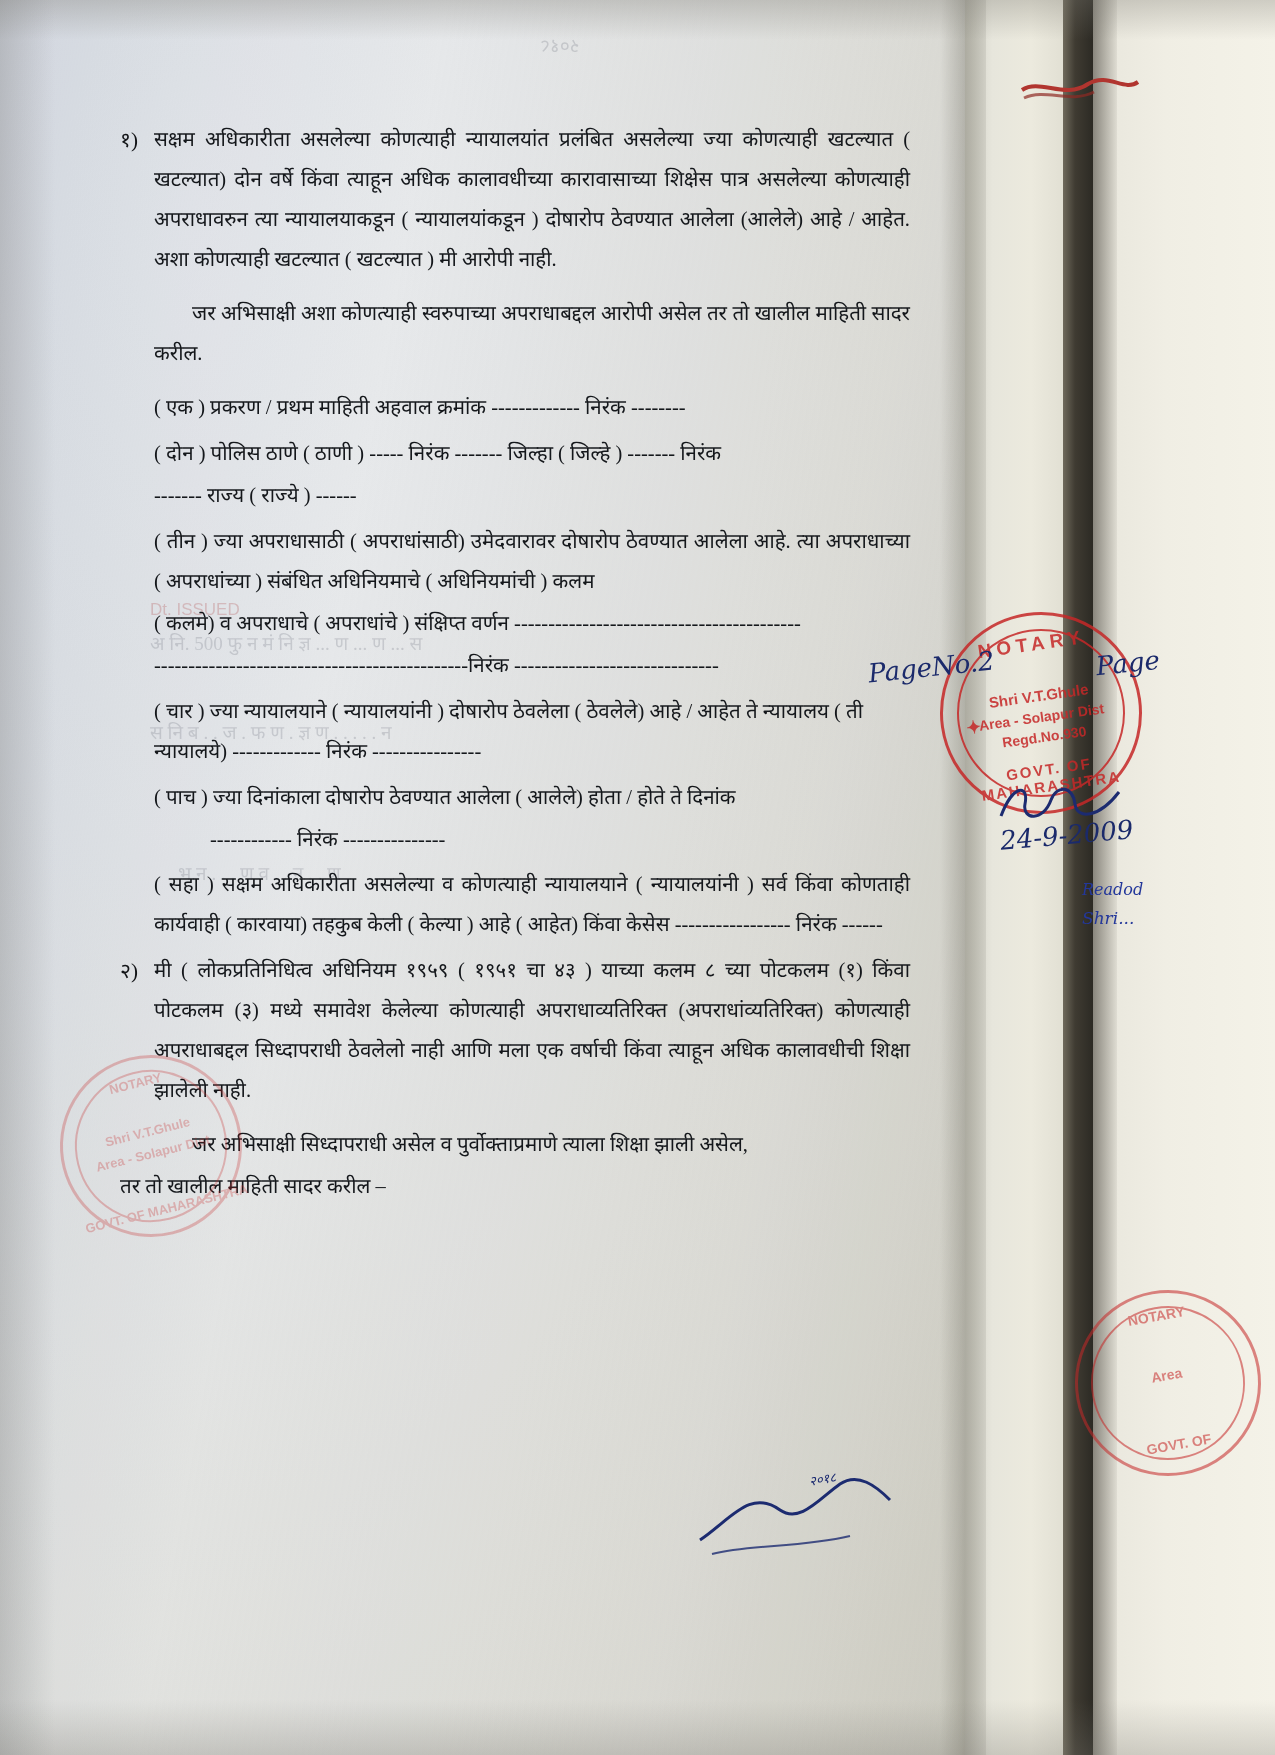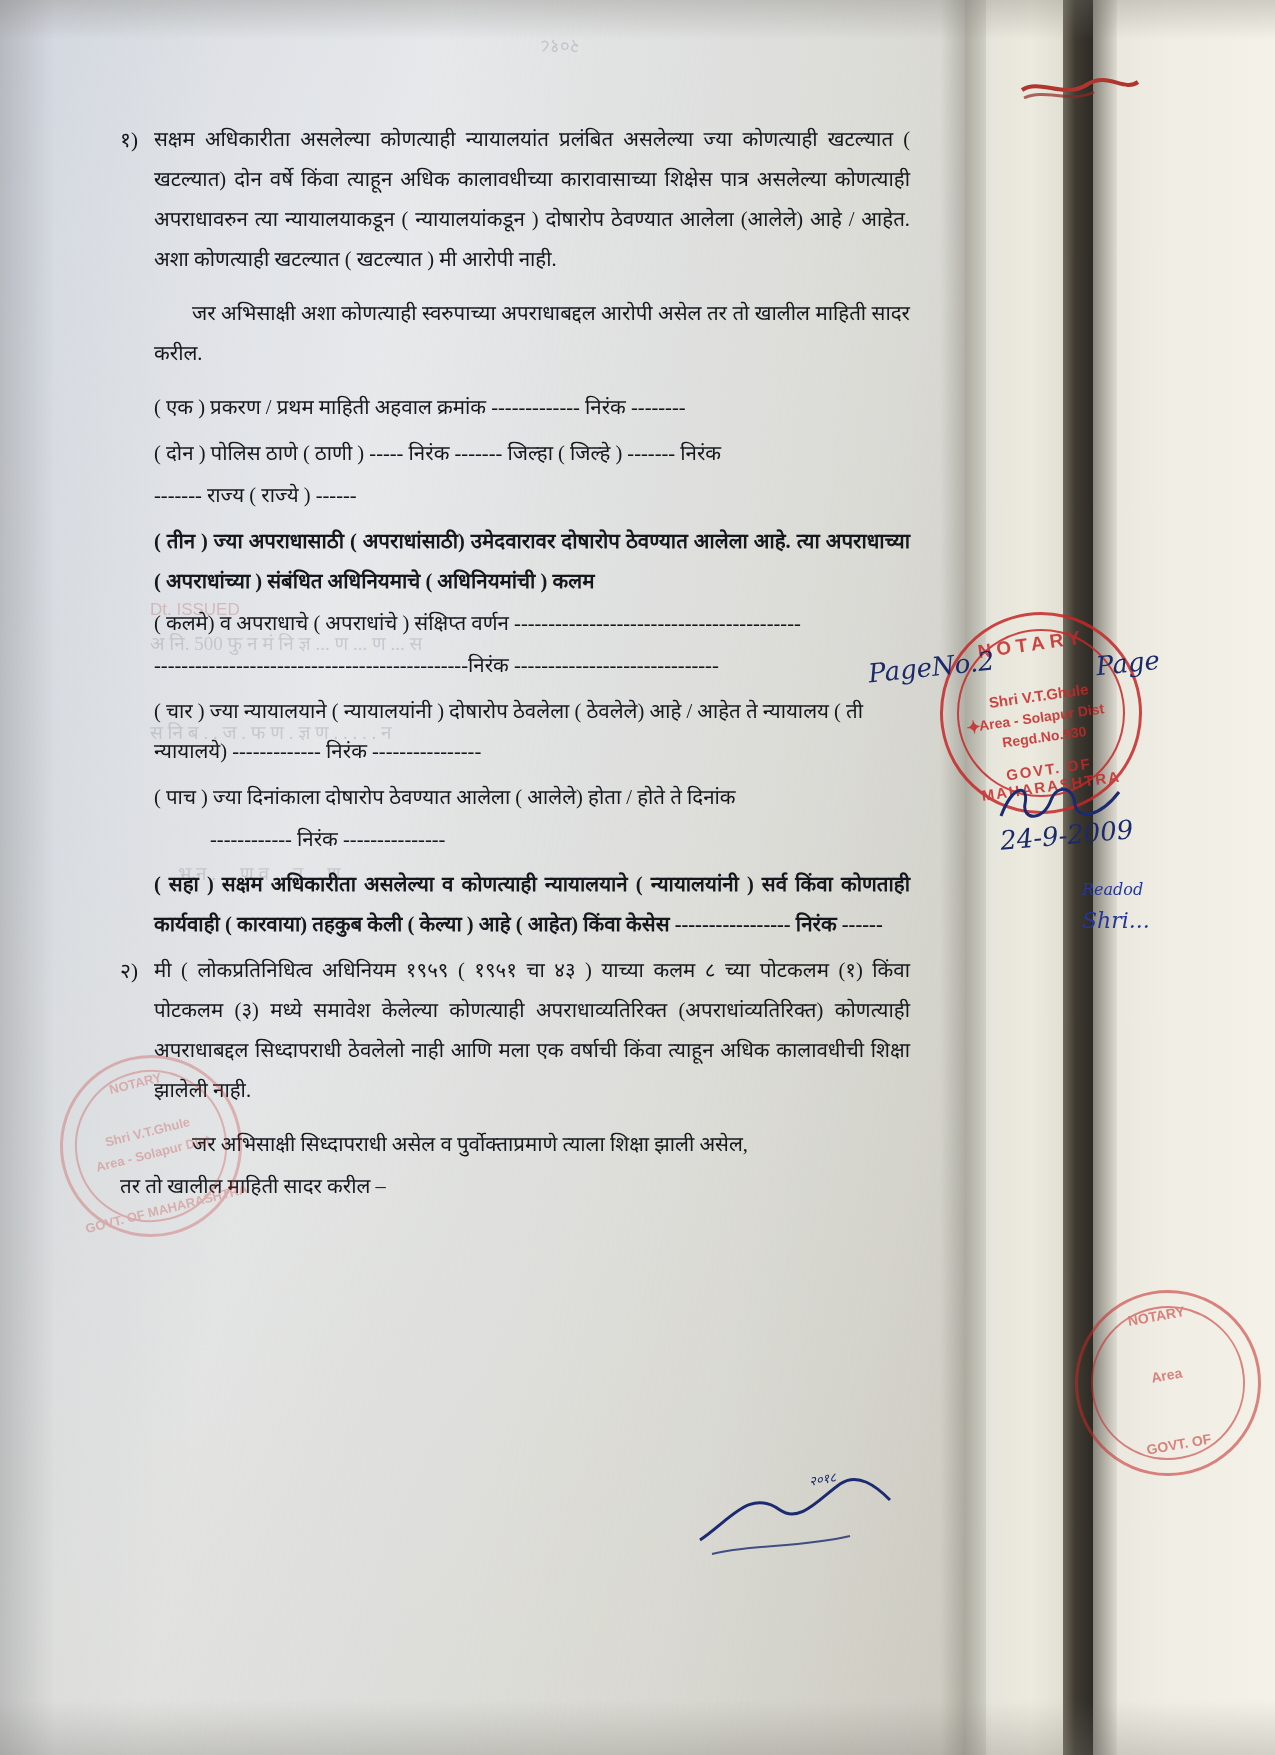--- a/index.html
+++ b/index.html
@@ -114,21 +114,20 @@
   .sub {
     font-size: 20.5px;
     line-height: 1.95;
     color: #14171b;
     margin-left: 34px;
     margin-bottom: 6px;
   }
   .sub.tight { margin-bottom: 2px; }
   .sub.j {
     text-align: justify;
-    font-weight: bold;
   }
 
   
   .hand {
     position: absolute;
     font-family: "DejaVu Serif", serif;
     color: #1b2a6b;
     font-style: italic;
   }
   .hand-blue { color: #23379a; }
@@ -334,21 +333,21 @@
 
   <div class="hand" style="left:868px; top:652px; font-size:26px; transform:rotate(-6deg);">PageNo.2</div>
   <div class="hand" style="left:1096px; top:648px; font-size:26px; transform:rotate(-6deg);">Page</div>
   <div class="hand" style="left:1000px; top:820px; font-size:26px; transform:rotate(-5deg);">24-9-2009</div>
 
   <svg class="sig" style="left:995px; top:778px;" width="130" height="50" viewBox="0 0 130 50">
     <path d="M6 38 C 18 6, 34 6, 30 26 C 27 42, 48 44, 56 22 C 62 6, 78 8, 80 26 C 82 42, 104 40, 124 14" stroke="#1c2b70" stroke-width="3" fill="none"></path>
   </svg>
 
   <div class="hand hand-blue" style="left:1082px; top:880px; font-size:16px;">Readod</div>
-  <div class="hand hand-blue" style="left:1082px; top:908px; font-size:22px;">Shri...</div>
+  <div class="hand hand-blue" style="left:1082px; top:908px; font-size:17px;">Shri...</div>
 
   <svg class="sig" style="left:690px; top:1470px;" width="210" height="90" viewBox="0 0 210 90">
     <path d="M10 70 C 40 50, 60 18, 90 40 C 110 54, 130 28, 150 14 C 168 2, 186 16, 200 30" stroke="#1c2b70" stroke-width="3" fill="none"></path>
     <path d="M22 84 C 60 74, 110 78, 160 66" stroke="#1c2b70" stroke-width="2" fill="none" opacity="0.8"></path>
     <text x="120" y="16" font-size="13" fill="#1c2b70" transform="rotate(-10 120 16)">२०१८</text>
   </svg>
 
   <div class="top-shadow"></div>
   <div class="bottom-shadow"></div>
   <div class="left-shadow"></div>

